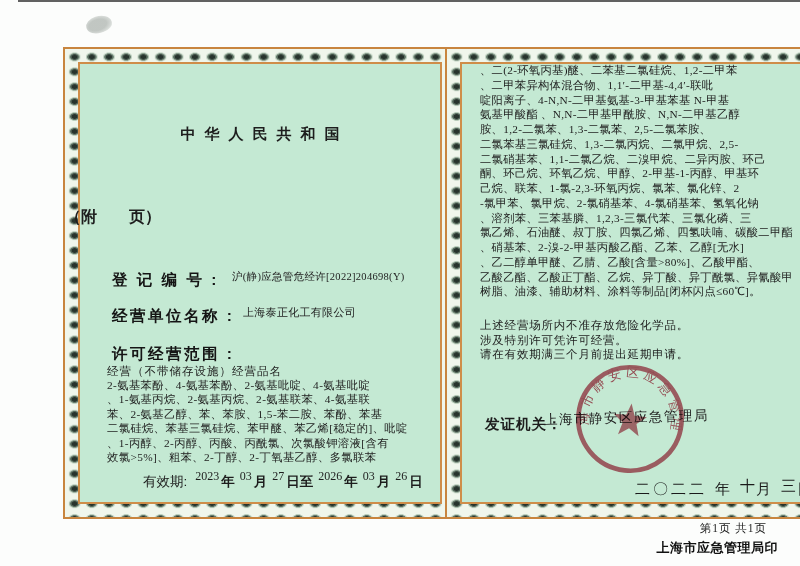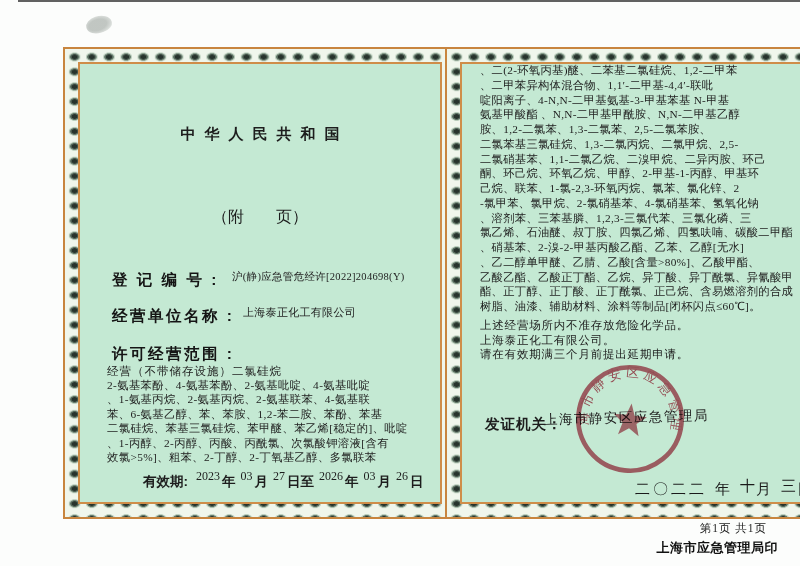--- a/index.html
+++ b/index.html
@@ -38,30 +38,30 @@
   .country{
     left:0;top:76px;width:100%;text-align:center;
     font-family:"Liberation Sans", sans-serif;font-weight:bold;
     font-size:15px;letter-spacing:9px;text-indent:9px;white-space:nowrap;
   }
   .main-title{
     left:0;top:101px;width:100%;text-align:center;
     font-family:"Liberation Sans", sans-serif;font-weight:900;
     font-size:25px;letter-spacing:1px;white-space:nowrap;color:#141414;
   }
-  .subtitle{left:0;top:158px;width:100%;text-align:center;font-size:16px;font-weight:normal;white-space:nowrap;}
+  .subtitle{left:0;top:158px;width:100%;text-align:left;font-size:16px;font-weight:bold;white-space:nowrap;}
   .field-label{
     font-family:"Liberation Sans", sans-serif;font-weight:bold;font-size:15.5px;
     letter-spacing:2.5px;white-space:nowrap;color:#151515;
   }
   .field-value{font-size:10.5px;white-space:nowrap;letter-spacing:0.3px;color:#222;}
   .scope-intro{left:42px;top:315px;font-size:11.5px;letter-spacing:1px;white-space:nowrap;}
   .scope-lines-left{left:42px;top:329px;font-size:11.3px;line-height:14.4px;white-space:nowrap;letter-spacing:0.4px;}
   .validity{left:78px;top:423px;white-space:nowrap;font-family:"Liberation Sans", sans-serif;}
-  .validity .vlabel{font-weight:bold;font-size:13.5px;margin-right:6px;margin-top:48px;}
+  .validity .vlabel{font-weight:normal;font-size:13.5px;margin-right:6px;margin-top:48px;}
   .validity .num{
     font-family:"Liberation Serif", serif;font-size:12px;position:relative;top:-6px;margin:0 2px;
   }
   .validity .unit{font-weight:bold;font-size:13.5px;margin-right:3px;}
   
   .scope-lines-right{left:33px;top:14px;font-size:11.3px;line-height:14.75px;white-space:nowrap;letter-spacing:0.3px;}
   .notes{left:33px;top:269px;font-size:11.5px;line-height:14.7px;white-space:nowrap;letter-spacing:0.8px;}
   .issuer-label{
     left:38px;top:366px;font-family:"Liberation Sans", sans-serif;font-weight:bold;
     font-size:14.5px;letter-spacing:1px;white-space:nowrap;
@@ -99,26 +99,26 @@
     <div class="abs subtitle">（附　　页）</div>
 
     <div class="abs field-label" style="left:47px;top:221px;">登 记 编 号 :</div>
     <div class="abs field-value" style="left:167px;top:221px;">沪(静)应急管危经许[2022]204698(Y)</div>
 
     <div class="abs field-label" style="left:47px;top:257px;">经营单位名称 :</div>
     <div class="abs field-value" style="left:178px;top:256px;font-size:11px;">上海泰正化工有限公司</div>
 
     <div class="abs field-label" style="left:47px;top:295px;">许可经营范围 :</div>
 
-    <div class="abs scope-intro">经营（不带储存设施）二氯硅烷</div>
+    <div class="abs scope-intro">经营（不带储存设施）经营品名</div>
 
     <div class="abs scope-lines-left">
       <div>2-氨基苯酚、4-氨基苯酚、2-氨基吡啶、4-氨基吡啶</div>
       <div>、1-氨基丙烷、2-氨基丙烷、2-氨基联苯、4-氨基联</div>
-      <div>苯、6-氨基乙醇、苯、苯胺、1,2-苯二胺、苯酚、苯基</div>
+      <div>苯、2-氨基乙醇、苯、苯胺、1,5-苯二胺、苯酚、苯基</div>
       <div>二氯硅烷、苯基三氯硅烷、苯甲醚、苯乙烯[稳定的]、吡啶</div>
       <div>、1-丙醇、2-丙醇、丙酸、丙酰氯、次氯酸钾溶液[含有</div>
       <div>效氯&gt;5%]、粗苯、2-丁醇、2-丁氧基乙醇、多氯联苯</div>
     </div>
 
     <div class="abs validity">
       <span class="vlabel">有效期:</span><span class="num">2023</span><span class="unit">年</span><span class="num">03</span><span class="unit">月</span><span class="num">27</span><span class="unit">日至</span><span class="num">2026</span><span class="unit">年</span><span class="num">03</span><span class="unit">月</span><span class="num">26</span><span class="unit">日</span>
     </div>
 
   </div>
@@ -137,27 +137,26 @@
       <div>二氯苯基三氯硅烷、1,3-二氯丙烷、二氯甲烷、2,5-</div>
       <div>二氯硝基苯、1,1-二氯乙烷、二溴甲烷、二异丙胺、环己</div>
       <div>酮、环己烷、环氧乙烷、甲醇、2-甲基-1-丙醇、甲基环</div>
       <div>己烷、联苯、1-氯-2,3-环氧丙烷、氯苯、氯化锌、2</div>
       <div>-氯甲苯、氯甲烷、2-氯硝基苯、4-氯硝基苯、氢氧化钠</div>
       <div>、溶剂苯、三苯基膦、1,2,3-三氯代苯、三氯化磷、三</div>
       <div>氯乙烯、石油醚、叔丁胺、四氯乙烯、四氢呋喃、碳酸二甲酯</div>
       <div>、硝基苯、2-溴-2-甲基丙酸乙酯、乙苯、乙醇[无水]</div>
       <div>、乙二醇单甲醚、乙腈、乙酸[含量&gt;80%]、乙酸甲酯、</div>
       <div>乙酸乙酯、乙酸正丁酯、乙烷、异丁酸、异丁酰氯、异氰酸甲</div>
-      <div>酯、正丁醇、正丁酸、正丁酰氯、正己烷、含易燃溶剂的合成</div>
       <div>树脂、油漆、辅助材料、涂料等制品[闭杯闪点≤60℃]。</div>
     </div>
 
     <div class="abs notes">
       <div>上述经营场所内不准存放危险化学品。</div>
-      <div>上海泰正化工有限公司。</div>
+      <div>涉及特别许可凭许可经营。</div>
       <div>请在有效期满三个月前提出延期申请。</div>
     </div>
 
     <div class="abs issuer-label">发证机关：</div>
     <div class="abs issuer-value">上海市静安区应急管理局</div>
 
     <svg class="abs seal" viewBox="0 0 120 120">
       <circle cx="60" cy="60" r="50" fill="none" stroke="#bc4658" stroke-width="4.5" opacity="0.9"></circle>
       <path id="sealArc" d="M 21,72 A 40.8,40.8 0 1 1 99,72" fill="none"></path>
       <polygon points="60,45 64.1,56.3 76.2,56.7 66.7,64.2 70,75.8 60,69 50,75.8 53.3,64.2 43.8,56.7 55.9,56.3" fill="#bc4658" opacity="0.85"></polygon>

